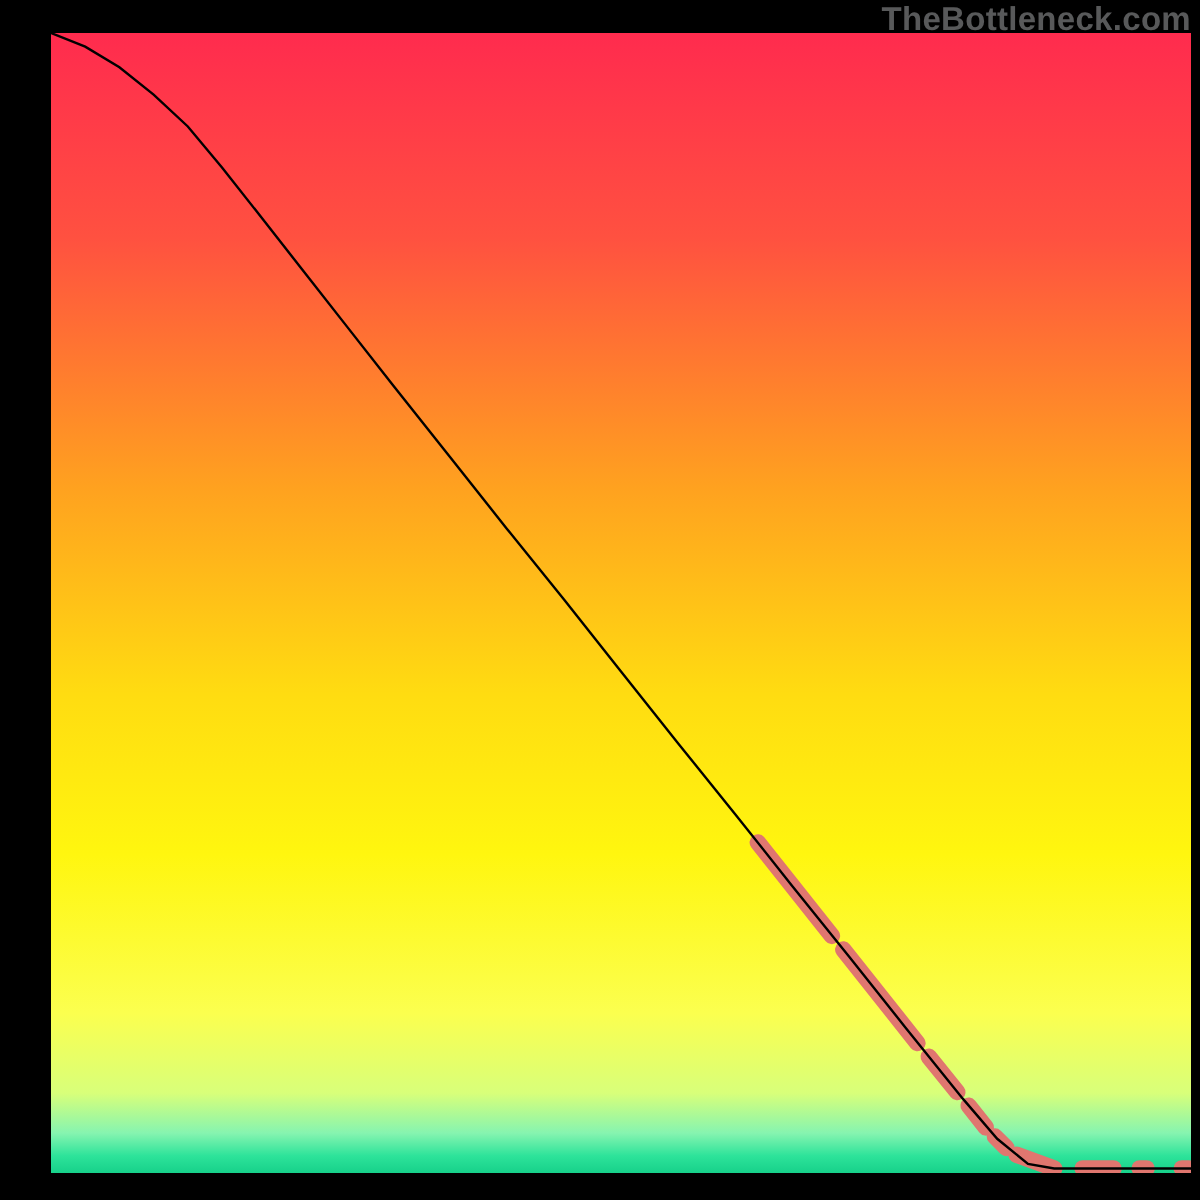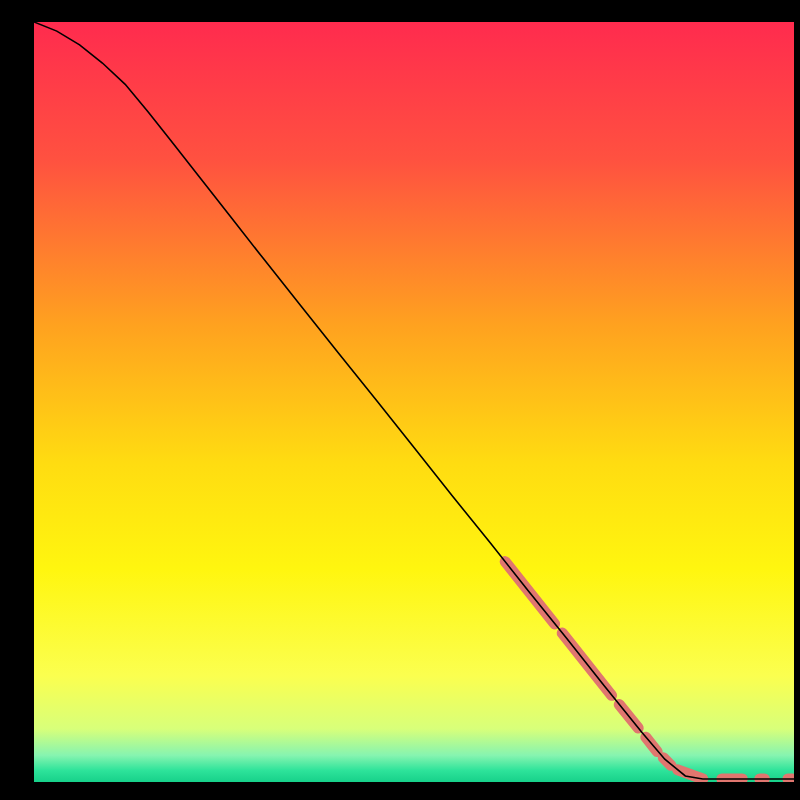--- a/index.html
+++ b/index.html
@@ -70,13 +70,14 @@
           <line x1="629.28" y1="735.68" x2="636.88" y2="743.28" stroke="#e0766f" stroke-width="11" stroke-linecap="round"></line>
           <line x1="643.72" y1="747.84" x2="668.80" y2="756.96" stroke="#e0766f" stroke-width="11" stroke-linecap="round"></line>
           <line x1="687.80" y1="756.96" x2="708.32" y2="756.96" stroke="#e0766f" stroke-width="11" stroke-linecap="round"></line>
           <line x1="725.80" y1="756.96" x2="730.36" y2="756.96" stroke="#e0766f" stroke-width="11" stroke-linecap="round"></line>
           <line x1="753.92" y1="756.96" x2="758.48" y2="756.96" stroke="#e0766f" stroke-width="11" stroke-linecap="round"></line>
         </g>
       <path id="curve-path" fill="none" d="M0.00,0.00 L22.80,9.12 L45.60,22.80 L68.40,41.04 L91.20,62.32 L114.00,89.68 L136.80,118.56 L167.20,157.32 L197.60,196.08 L228.00,234.84 L266.00,282.72 L304.00,330.60 L342.00,377.72 L380.00,425.60 L418.00,473.48 L456.00,520.60 L494.00,568.48 L532.00,615.60 L570.00,663.48 L608.00,710.60 L630.80,737.20 L651.32,753.92 L668.80,756.96 L699.20,756.96 L729.60,756.96 L760.00,756.96 " stroke="#000000" stroke-width="1.6"></path>
     </svg>
   </div>
 
+  <div class="watermark">TheBottleneck.com</div>
 </div>
 
 </body></html>

